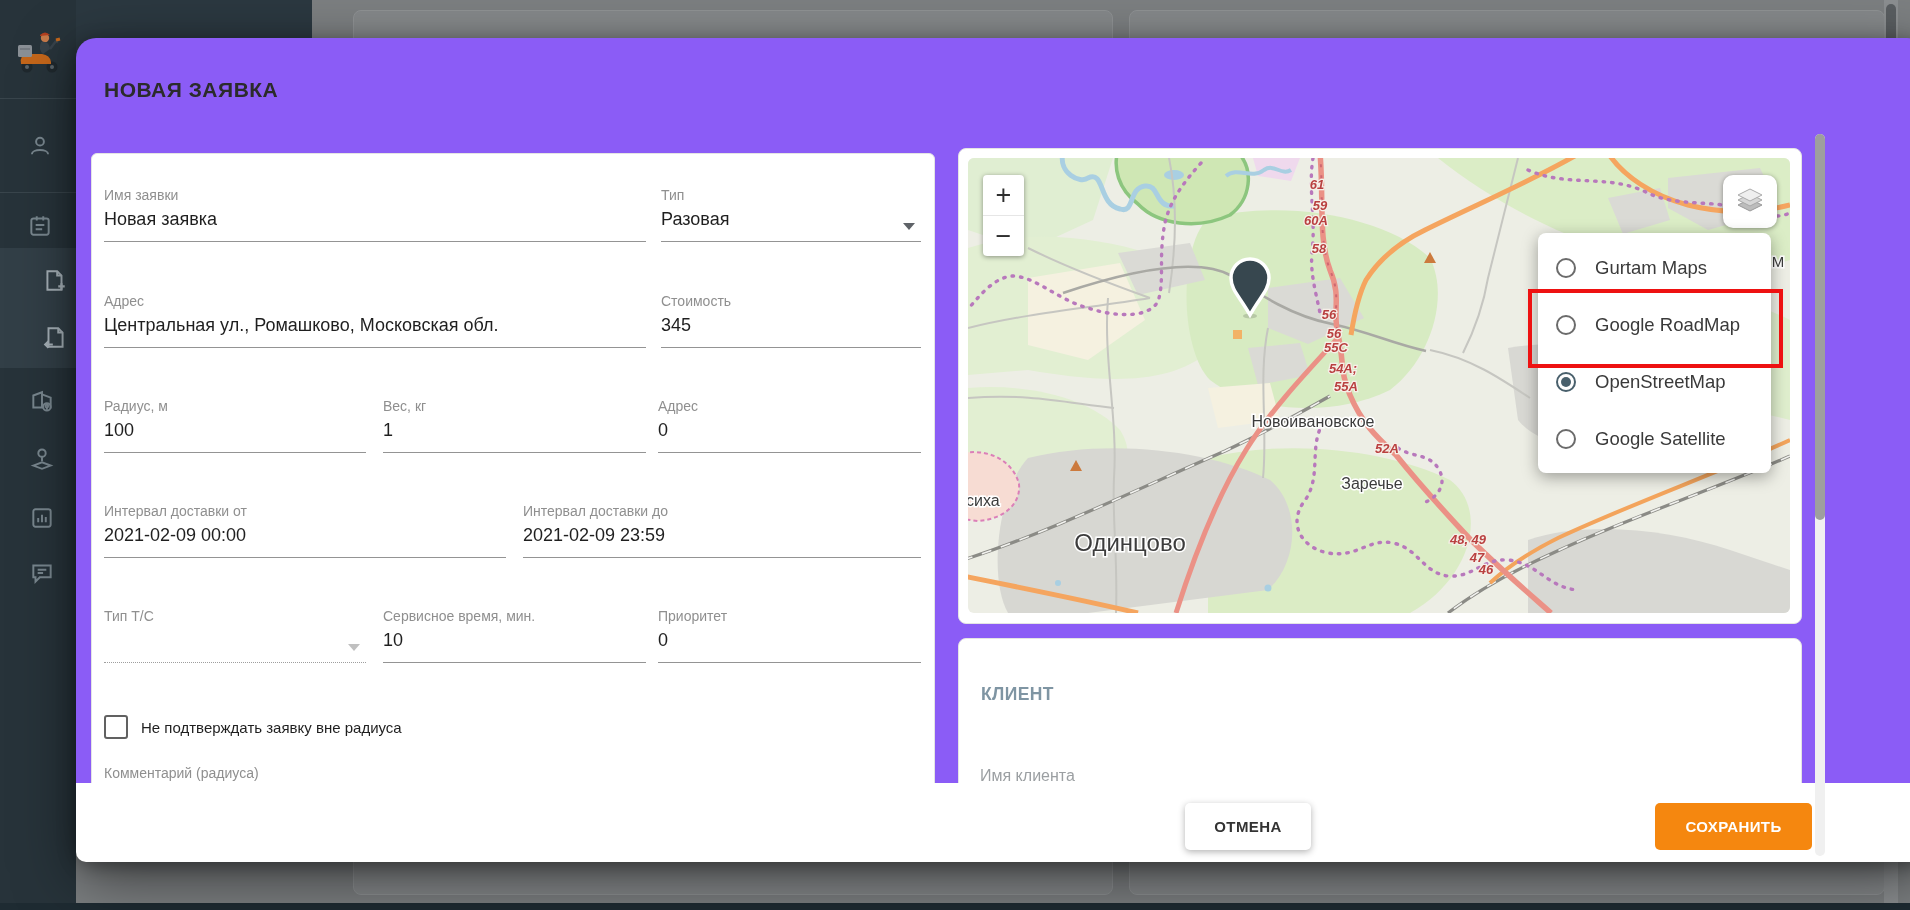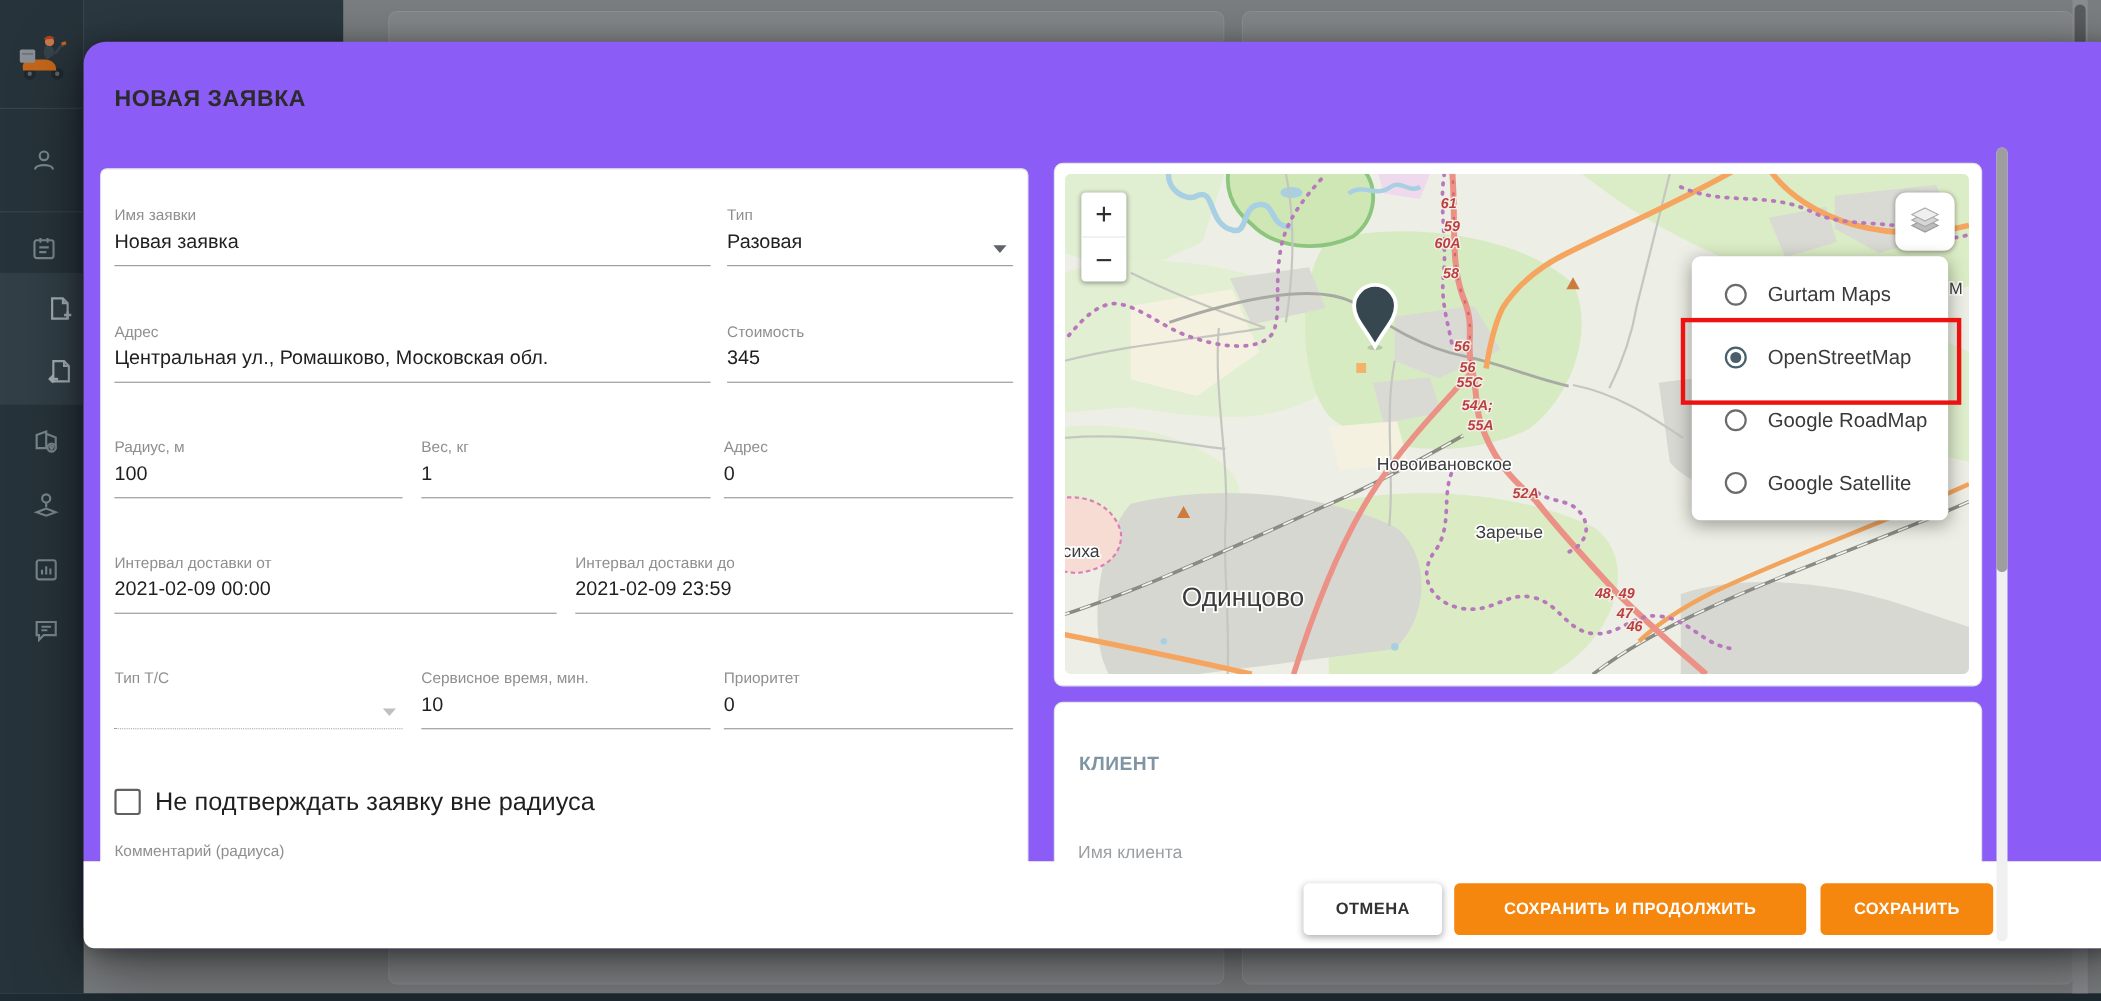--- a/index.html
+++ b/index.html
@@ -32,37 +32,37 @@
   .field{position:absolute;height:55px;}
   .field .lbl{position:absolute;left:0;top:0;font-size:14px;color:#8f8f8f;white-space:nowrap;}
   .field .val{position:absolute;left:0;top:22px;right:0;font-size:18px;color:#1f1f1f;white-space:nowrap;overflow:hidden;}
   .field .line{position:absolute;left:0;right:0;top:54px;border-top:1px solid #949494;}
   .field .line.dotted{border-top:1px dotted #9e9e9e;}
   .caret{position:absolute;right:6px;top:36px;width:0;height:0;
          border-left:6px solid transparent;border-right:6px solid transparent;border-top:7px solid #5f6368;}
   .caret.dim{border-top-color:#c0c0c0;}
   #chk-row{position:absolute;left:12px;top:561px;display:flex;align-items:center;}
   #chk-box{width:20px;height:20px;border:2px solid #616161;border-radius:3px;background:#fff;}
-  #chk-lbl{margin-left:13px;font-size:23px;color:#1f1f1f;}
+  #chk-lbl{margin-left:13px;font-size:15px;color:#1f1f1f;}
   #comment-lbl{position:absolute;left:12px;top:611px;font-size:14px;color:#8f8f8f;}
   
   #map-card{position:absolute;left:882px;top:110px;width:842px;height:474px;background:#fff;
             border:1px solid #e4e4e4;border-radius:8px;}
   #map-wrap{position:absolute;left:9px;top:9px;width:822px;height:455px;border-radius:6px;overflow:hidden;}
   #map-svg{display:block;}
   .map-btn{position:absolute;background:#fff;box-shadow:0 1px 5px rgba(0,0,0,.4);
            display:flex;align-items:center;justify-content:center;cursor:pointer;}
   #zoom-ctl{position:absolute;left:15px;top:17px;width:41px;background:#fff;border-radius:4px;
             box-shadow:0 1px 5px rgba(0,0,0,.4);}
   .zoom-btn{width:41px;height:40px;display:flex;align-items:center;justify-content:center;
             font-size:27px;color:#2f2f2f;font-weight:400;}
   #zoom-ctl .div{height:1px;background:#e6e6e6;}
   #layers-btn{left:755px;top:17px;width:54px;height:53px;border-radius:10px;}
   #layers-dd{position:absolute;left:570px;top:75px;width:233px;height:240px;background:#fff;
-             border-radius:8px;box-shadow:0 4px 16px rgba(0,0,0,.35);padding:6px 12px;box-sizing:border-box;z-index:5;}
+             border-radius:8px;box-shadow:0 4px 16px rgba(0,0,0,.35);padding:6px 0;box-sizing:border-box;z-index:5;}
   .dd-item{height:57px;display:flex;align-items:center;padding-left:18px;cursor:pointer;}
   .radio{width:20px;height:20px;border:2px solid #6b6b6b;border-radius:50%;box-sizing:border-box;flex:none;}
   .radio.checked{border-color:#49606c;position:relative;}
   .radio.checked::after{content:"";position:absolute;left:3px;top:3px;width:10px;height:10px;
                         border-radius:50%;background:#49606c;}
   .dd-item .dd-lbl{margin-left:19px;font-size:18.5px;color:#3a3a3a;}
   #red-rect{position:absolute;left:560px;top:131px;width:247px;height:71px;
             border:4px solid #ee1111;z-index:6;pointer-events:none;}
   #client-card{position:absolute;left:882px;top:600px;width:842px;height:200px;
                background:#fff;border:1px solid #e4e4e4;border-radius:8px;}
@@ -367,45 +367,44 @@
             <path d="M17 4 L29 10 L17 16 L5 10 Z" fill="#efefef" stroke="#ababab"></path>
           </svg>
         </div>
 
         <div id="layers-dd">
           <div class="dd-item">
             <span class="radio"></span>
             <span class="dd-lbl">Gurtam Maps</span>
           </div>
           <div class="dd-item">
+            <span class="radio"></span>
+            <span class="dd-lbl">Google RoadMap</span>
+          </div>
+          <div class="dd-item">
             <span class="radio checked"></span>
             <span class="dd-lbl">OpenStreetMap</span>
-          </div>
-          <div class="dd-item">
-            <span class="radio"></span>
-            <span class="dd-lbl">Google RoadMap</span>
           </div>
           <div class="dd-item">
             <span class="radio"></span>
             <span class="dd-lbl">Google Satellite</span>
           </div>
         </div>
 
         <div id="red-rect"></div>
       </div>
     </div>
 
     <div id="client-card">
       <div id="client-title">КЛИЕНТ</div>
       <div id="client-name">Имя клиента</div>
     </div>
 
     <div id="footer">
       <button class="btn" id="btn-cancel">ОТМЕНА</button>
-      <button class="btn" id="btn-save-cont">СОХРАНИТЬ И ПРОДОЛЖИТЬ</button>
       <button class="btn" id="btn-save">СОХРАНИТЬ</button>
     </div>
 
     <div id="modal-sb">
       <div class="thumb"></div>
     </div>
   </div>
 </div>
 
 </body></html>

